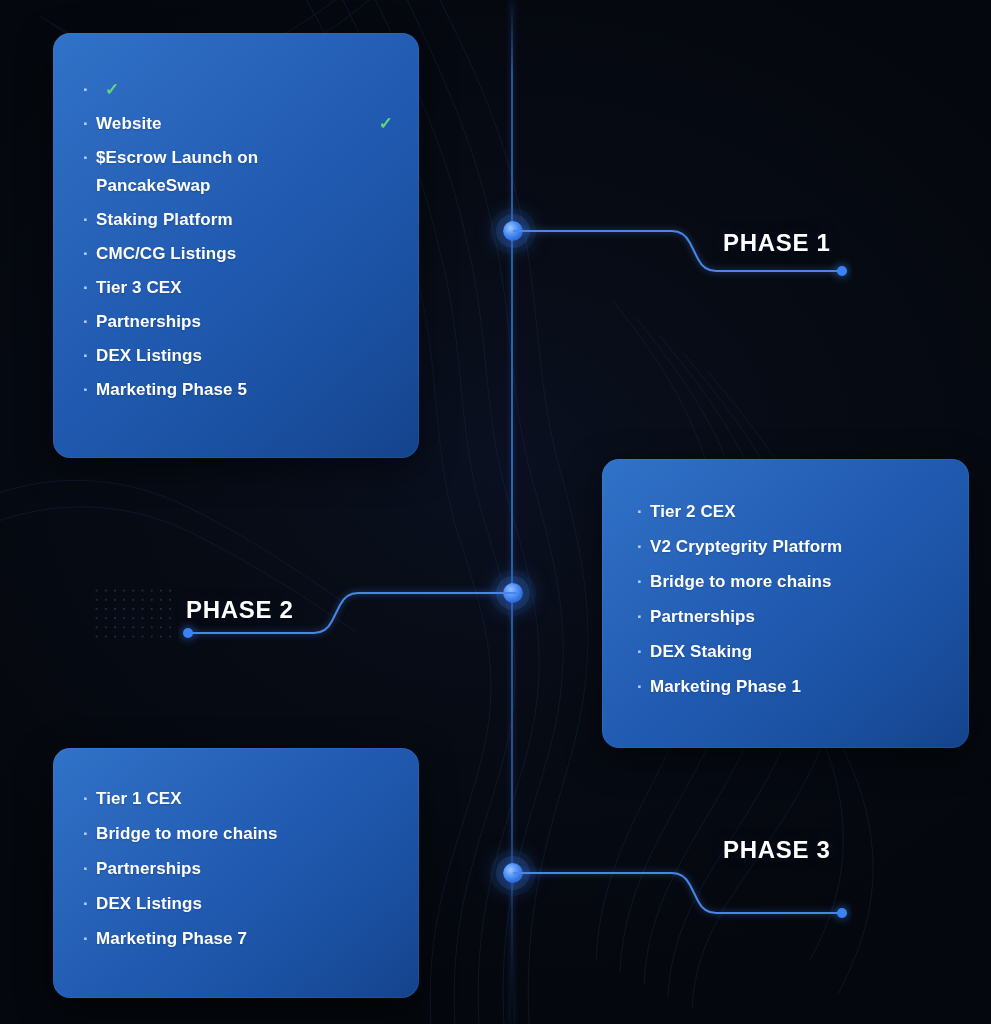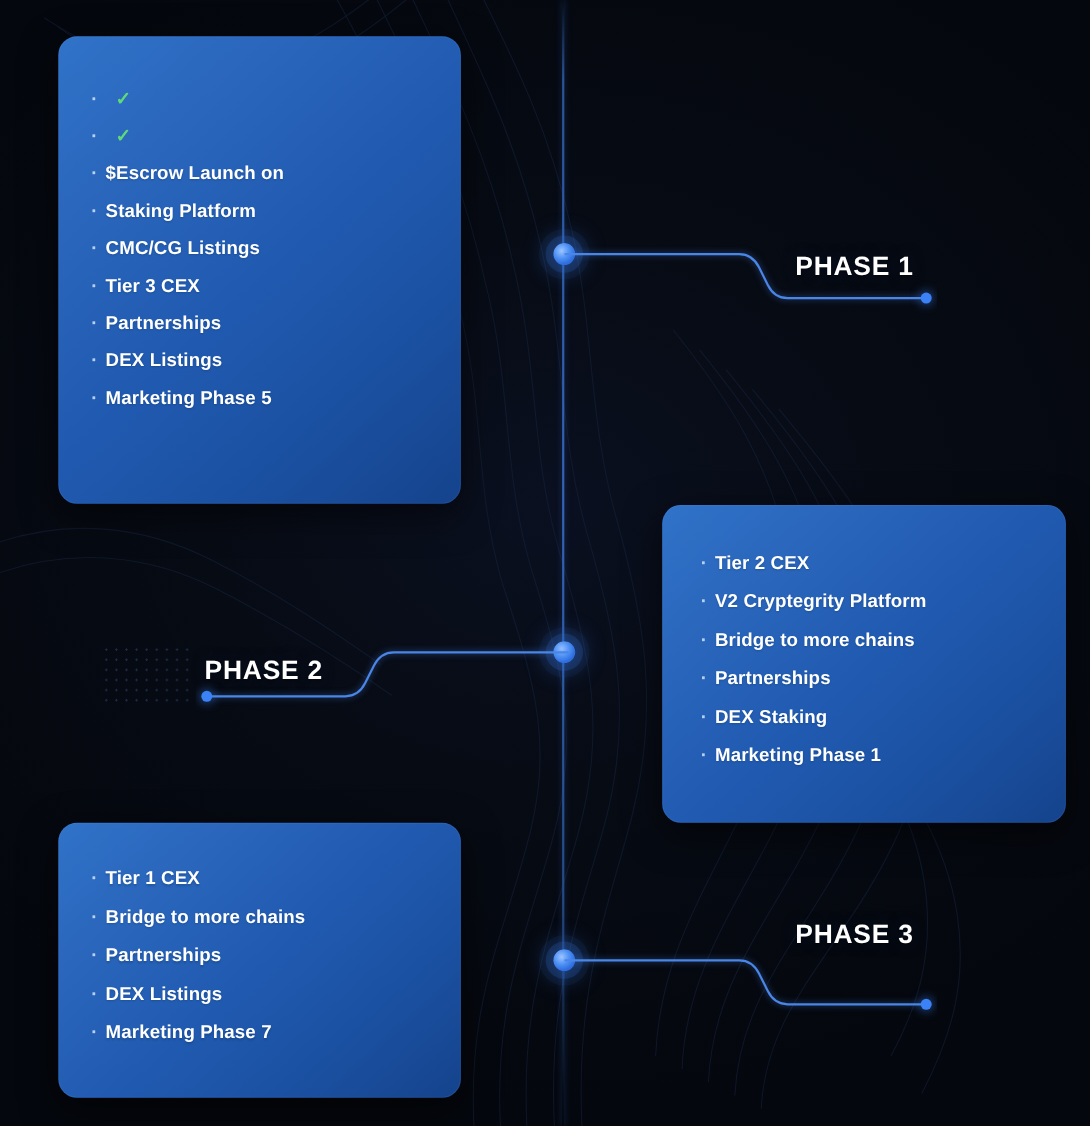--- a/index.html
+++ b/index.html
@@ -199,25 +199,26 @@
   <div class="phase-label" style="left:723px; top:229px;">PHASE 1</div>
 
   <div class="card" id="card-phase-1">
     <ul>
       <li>
         <span class="bullet">·</span>
         <span class="check">✓</span>
       </li>
       <li>
         <span class="bullet">·</span>
+        <span class="item-text">Website</span>
         <span class="check">✓</span>
       </li>
       <li>
         <span class="bullet">·</span>
-        <span class="item-text"><span>$Escrow Launch on</span></span>
+        <span class="item-text"><span>$Escrow Launch on</span><span class="wrap-line">PancakeSwap</span></span>
       </li>
       <li>
         <span class="bullet">·</span>
         <span class="item-text">Staking Platform</span>
       </li>
       <li>
         <span class="bullet">·</span>
         <span class="item-text">CMC/CG Listings</span>
       </li>
       <li>

